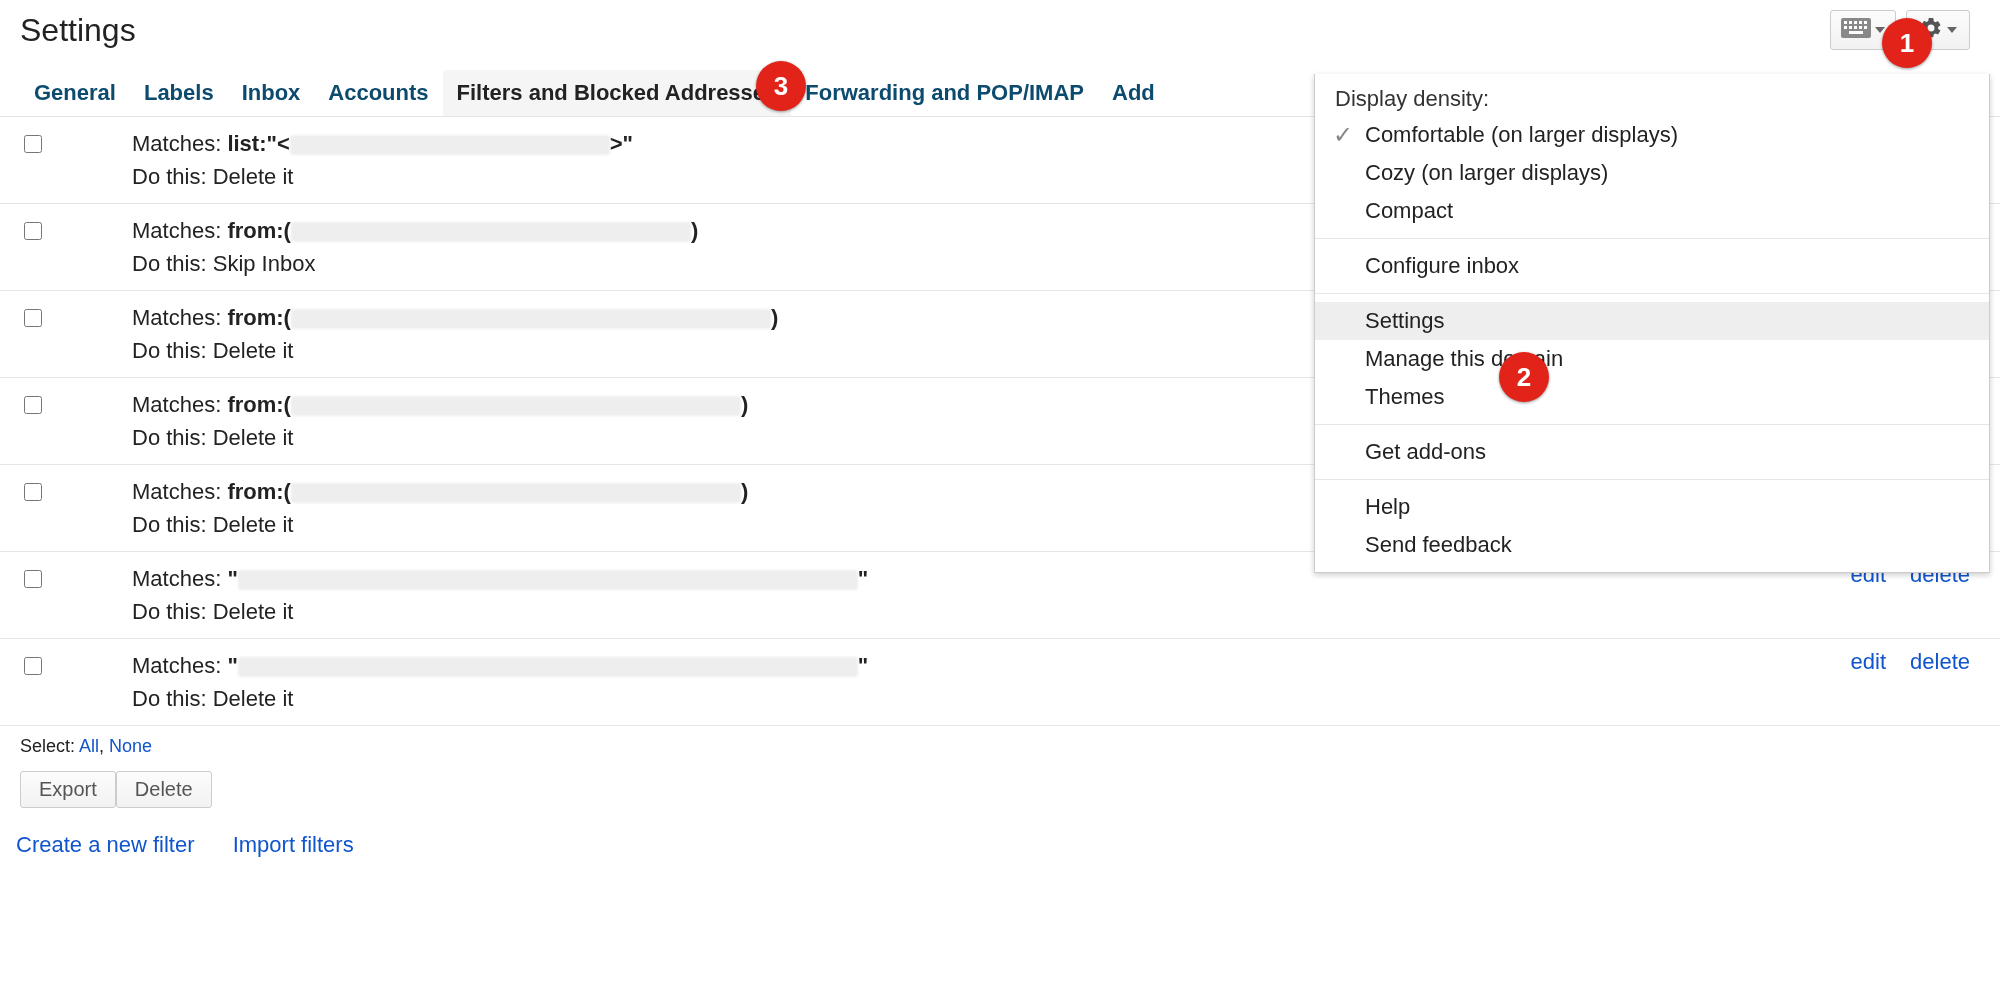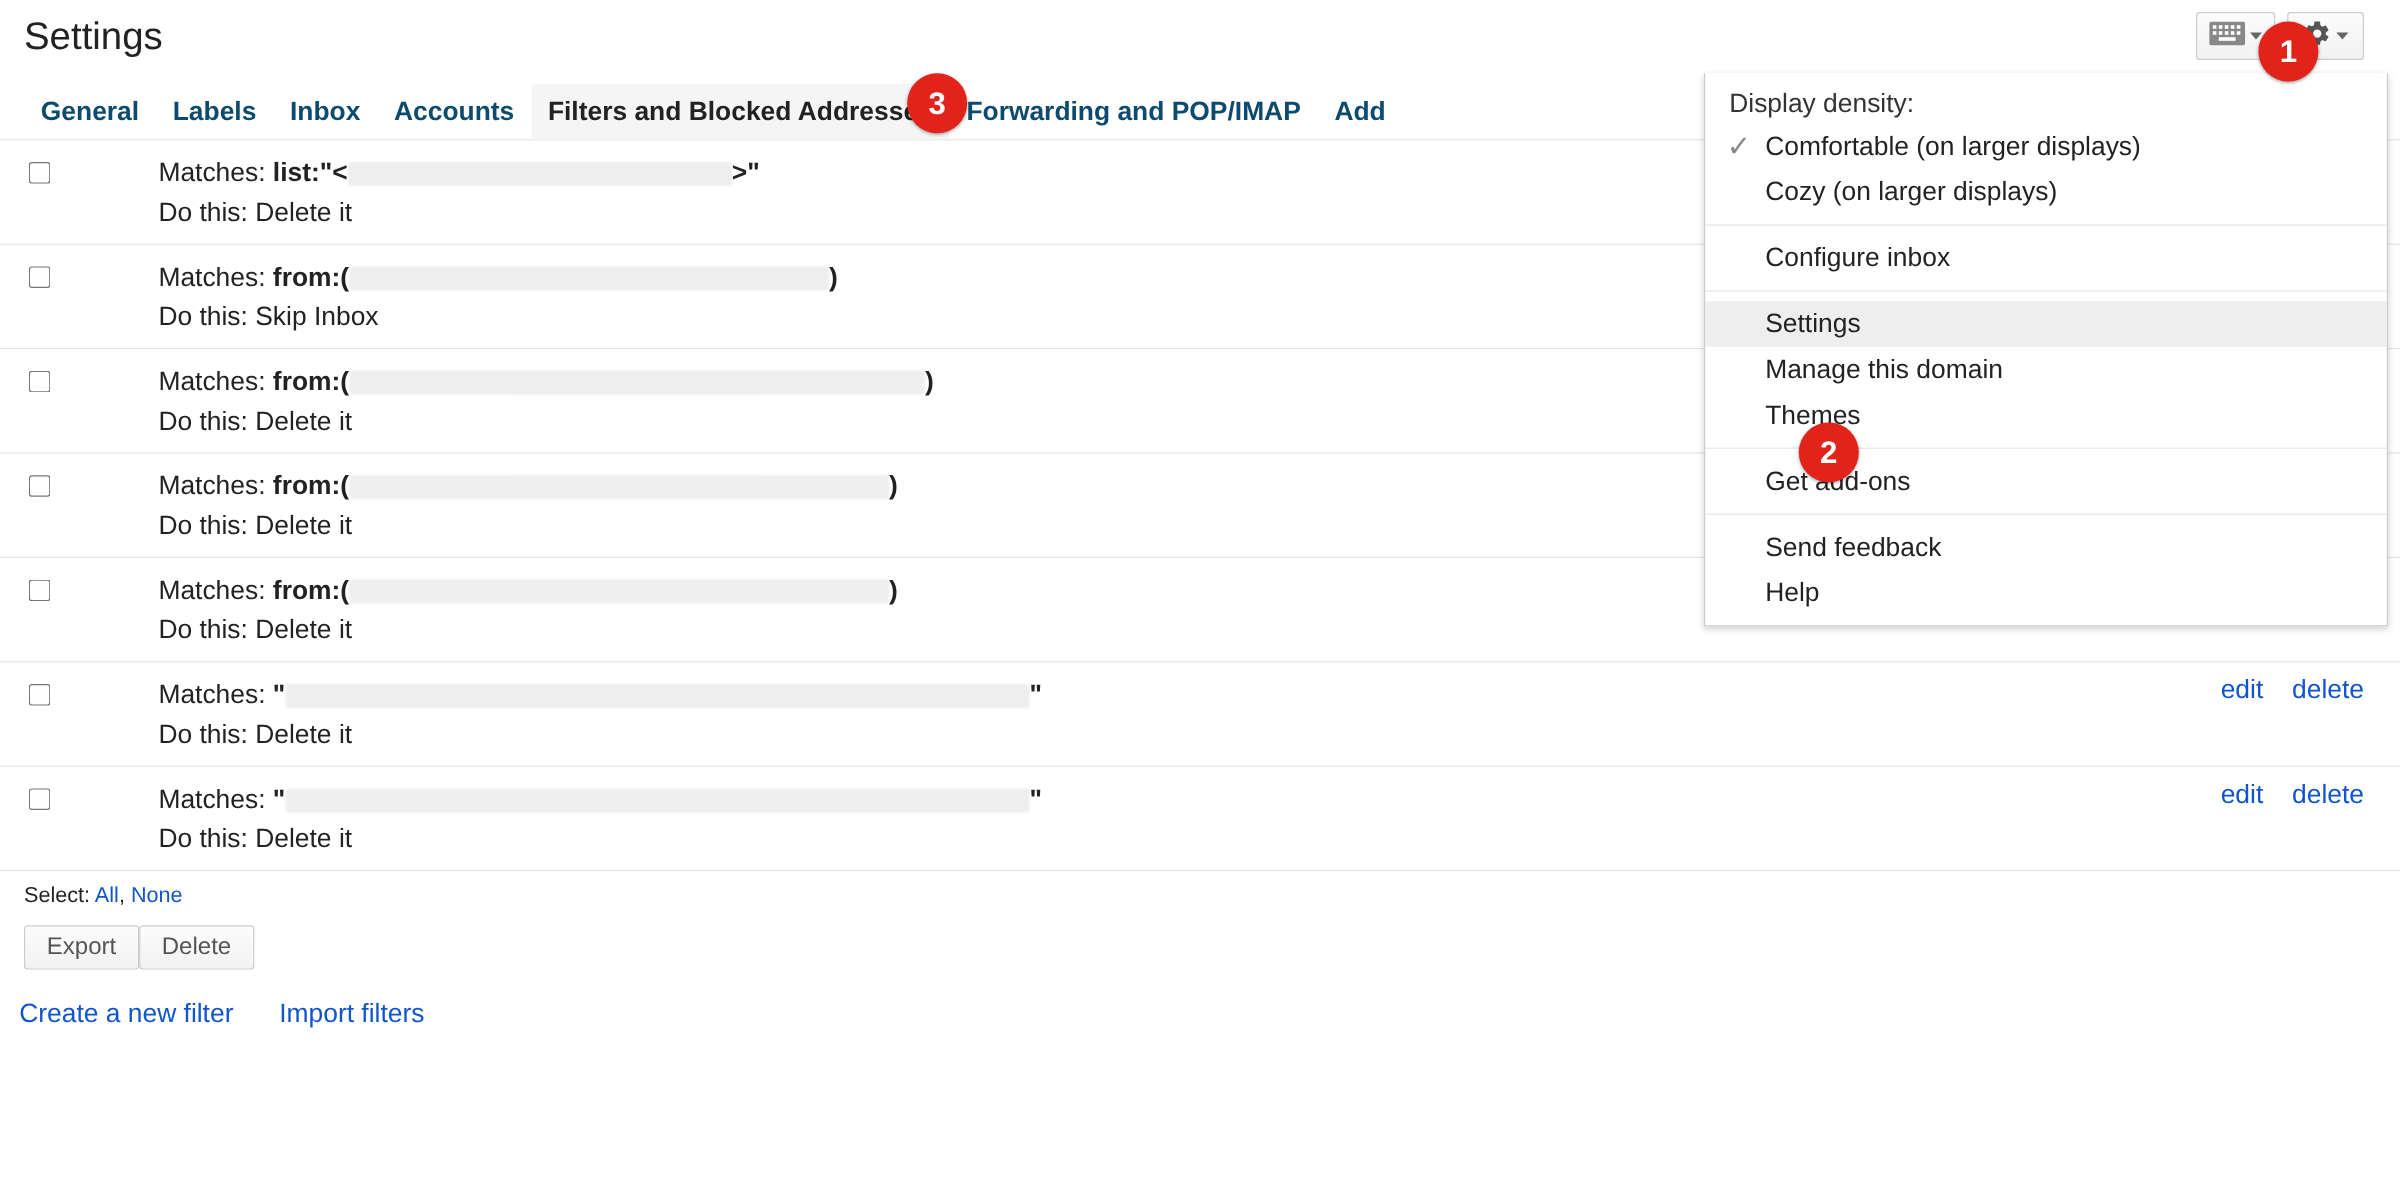--- a/index.html
+++ b/index.html
@@ -135,23 +135,23 @@
     .bottom-links {
       text-align: left;
       padding: 20px 0;
       font-size: 22px;
     }
     .bottom-links .link { margin: 0 16px; }
 
     
     .menu {
       position: absolute;
-      top: 61px;
+      top: 74px;
       right: 10px;
-      width: 570px;
+      width: 676px;
       background: #fff;
       border: 1px solid #ccc;
       border-top: none;
       box-shadow: 0 2px 6px rgba(0,0,0,0.2);
       font-size: 22px;
       z-index: 100;
       margin-left: 29px;
     }
     .menu-section {
       border-bottom: 1px solid #e5e5e5;
@@ -317,36 +317,39 @@
   <div class="menu-section">
     <div class="menu-label">Display density:</div>
     <div id="density-items">
         <div class="menu-item">
           <span class="check">✓</span>
           <span>Comfortable (on larger displays)</span>
         </div>
         <div class="menu-item">
           <span>Cozy (on larger displays)</span>
         </div>
+        <div class="menu-item">
+          <span>Compact</span>
+        </div>
       </div>
   </div>
   <div class="menu-section">
     <div class="menu-item">Configure inbox</div>
   </div>
   <div class="menu-section">
     <div class="menu-item selected">Settings</div>
     <div class="menu-item">Manage this domain</div>
     <div class="menu-item">Themes</div>
   </div>
   <div class="menu-section">
     <div class="menu-item">Get add-ons</div>
   </div>
   <div class="menu-section">
+    <div class="menu-item">Help</div>
     <div class="menu-item">Send feedback</div>
-    <div class="menu-item">Help</div>
   </div>
 </div>
 
 <div id="bubbles">
     <div class="bubble" style="top: 18px; left: 1882px;">1</div>
     <div class="bubble" style="top: 352px; left: 1499px;">2</div>
     <div class="bubble" style="top: 61px; left: 756px;">3</div>
     <div class="bubble" style="top: 932px; left: 905px;">4</div>
   </div>
 

